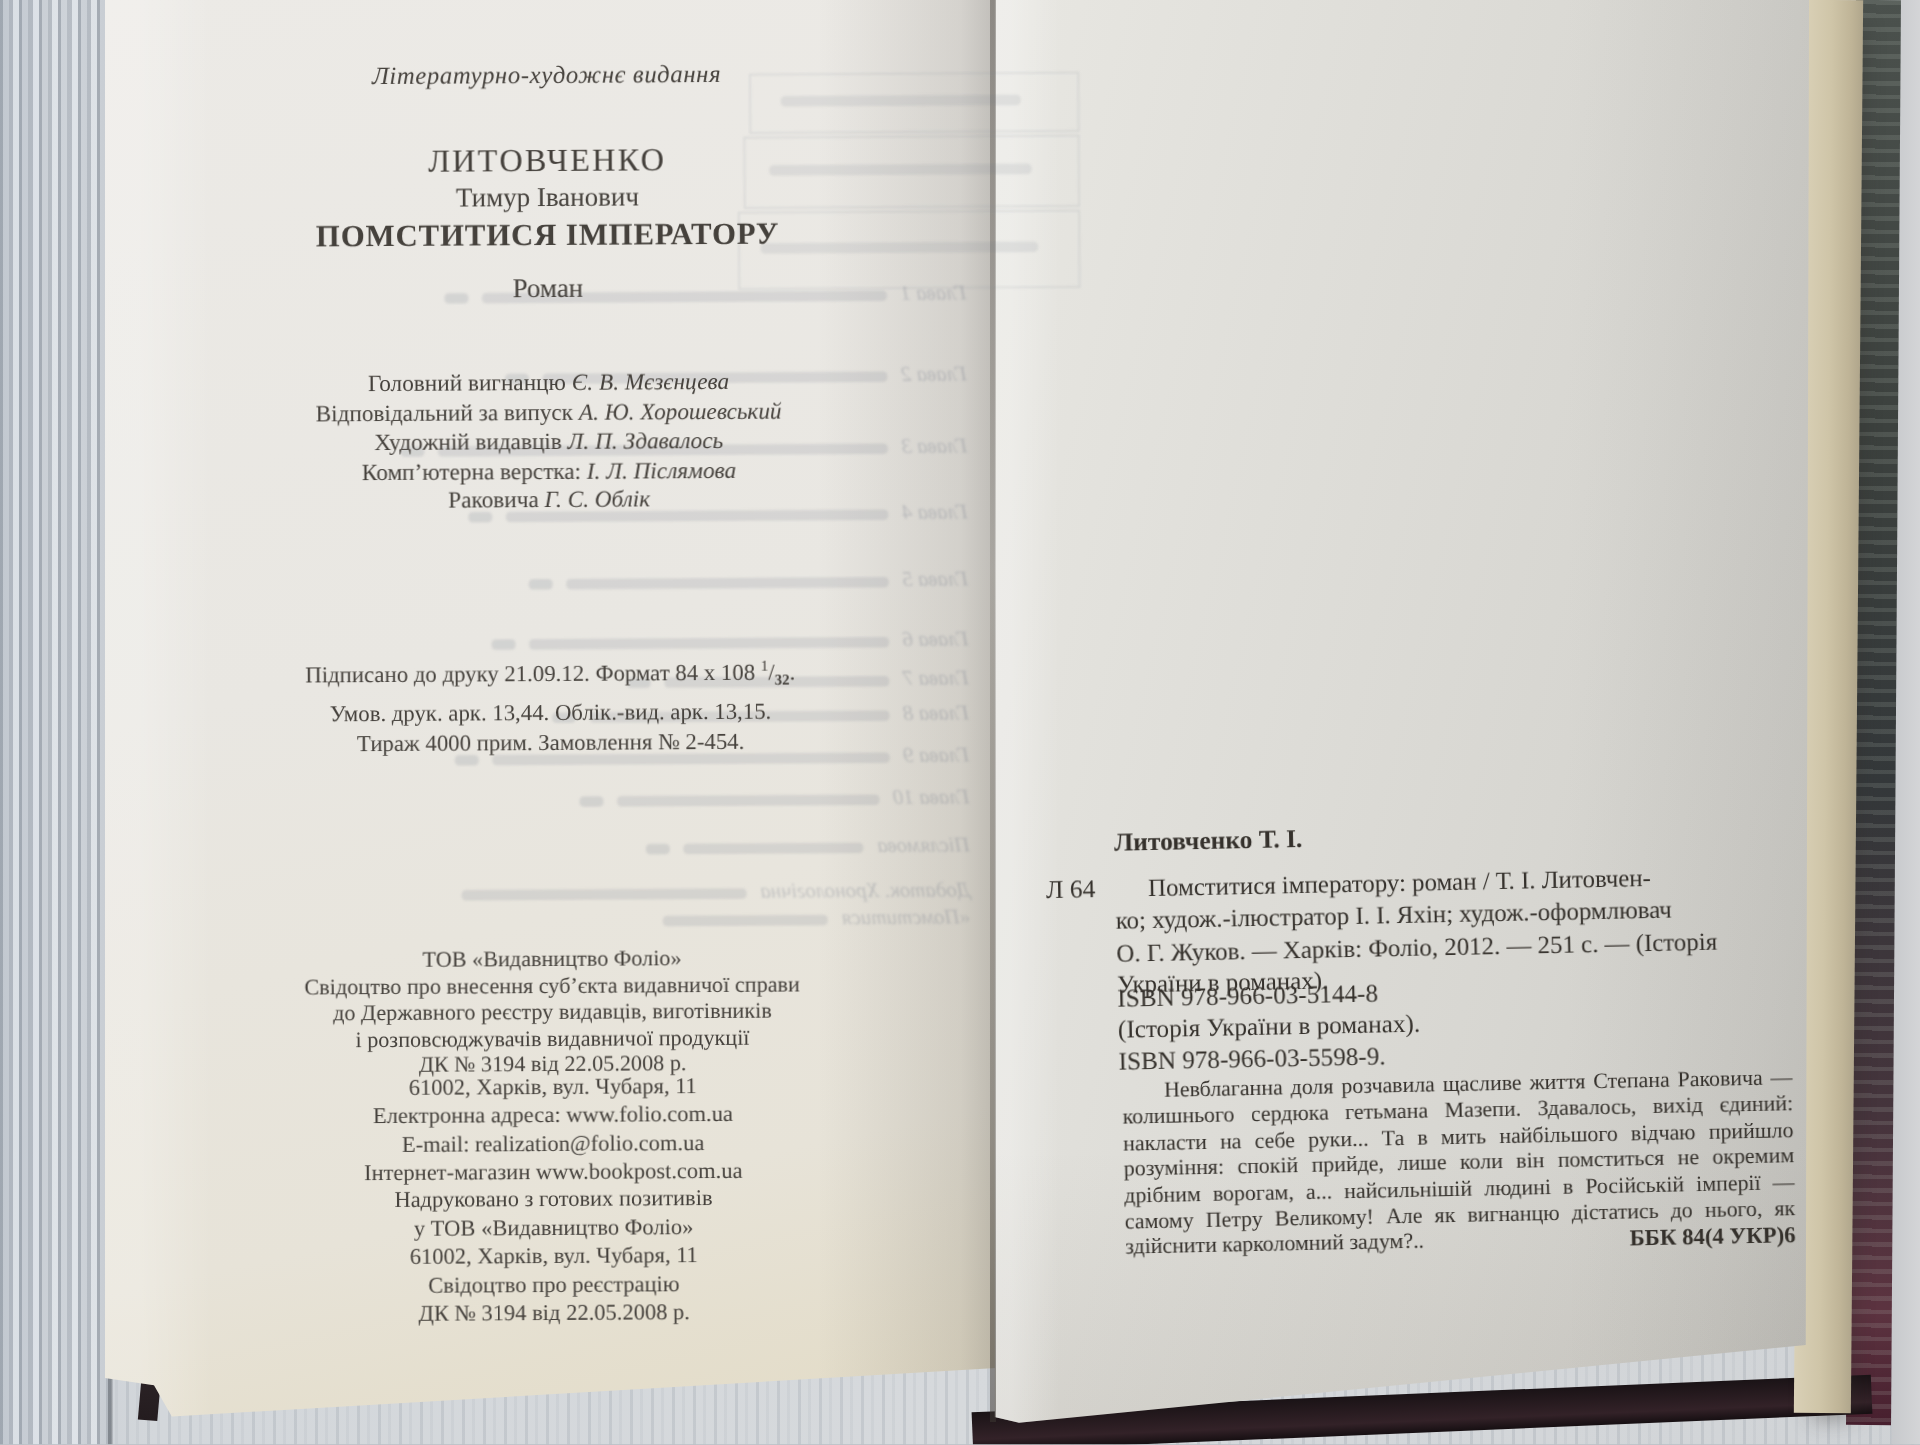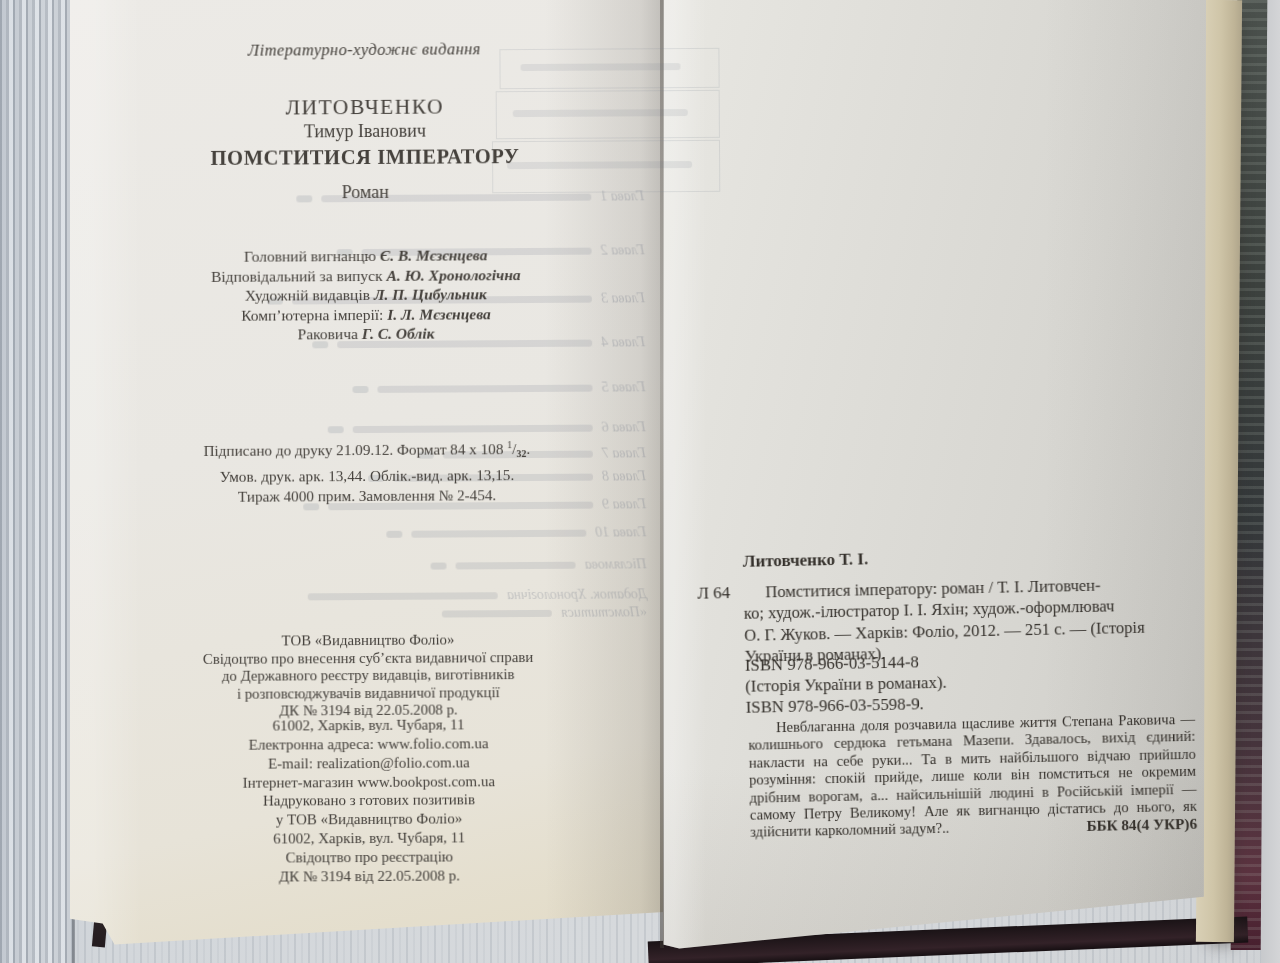--- a/index.html
+++ b/index.html
@@ -51,21 +51,21 @@
 
   
   .lp{position:absolute;left:74px;top:0;width:586px;height:950px;z-index:5;color:#45413c;transform:rotate(-.35deg);}
   .lp .c{position:absolute;left:0;width:100%;text-align:center;}
   .edition{font-style:italic;font-size:16.5px;letter-spacing:.4px;}
   .surname{font-size:21.5px;letter-spacing:1.5px;}
   .given{font-size:18px;}
   .booktitle{font-size:20.5px;font-weight:bold;letter-spacing:.6px;}
   .genre{font-size:18px;}
   .staff{font-size:15.5px;line-height:19.6px;}
-  .staff i{font-style:italic;font-weight:bold;}
+  .staff i{font-style:italic;}
   .small{font-size:15.2px;line-height:20.5px;}
   .smaller{font-size:14.8px;line-height:17.6px;}
   .contact{font-size:15px;line-height:19px;}
   sup.fr{font-size:10px;vertical-align:6px;}
   sub.fr{font-size:10px;vertical-align:-3px;font-weight:bold;}
 
   
   .st{position:absolute;left:0;top:0;width:100%;height:100%;z-index:-0;opacity:.55;filter:blur(.6px);}
   .lp .st{z-index:0;}
   .st-row{position:absolute;left:8px;right:14px;display:flex;align-items:center;gap:9px;transform:scaleX(-1);color:rgba(98,106,124,.5);font-size:14px;font-style:italic;}
@@ -182,23 +182,23 @@
     <div class="c edition" style="top:40px">Літературно-художнє видання</div>
 
     <div class="c surname" style="top:95px">ЛИТОВЧЕНКО</div>
     <div class="c given" style="top:121px">Тимур Іванович</div>
 
     <div class="c booktitle" style="top:146px">ПОМСТИТИСЯ ІМПЕРАТОРУ</div>
     <div class="c genre" style="top:182px">Роман</div>
 
     <div class="c staff" style="top:246px">
       <div><span>Головний вигнанцю</span> <i>Є. В. Мєзєнцева</i></div>
-      <div><span>Відповідальний за випуск</span> <i>А. Ю. Хронологічна</i></div>
-      <div><span>Художній видавців</span> <i>Л. П. Цибульник</i></div>
-      <div><span>Комп’ютерна імперії:</span> <i>І. Л. Мєзєнцева</i></div>
+      <div><span>Відповідальний за випуск</span> <i>А. Ю. Хорошевський</i></div>
+      <div><span>Художній видавців</span> <i>Л. П. Здавалось</i></div>
+      <div><span>Комп’ютерна верстка:</span> <i>І. Л. Післямова</i></div>
       <div><span>Раковича</span> <i>Г. С. Облік</i></div>
     </div>
 
     <div class="c small" style="top:436px">
       <div><span>Підписано до друку 21.09.12. Формат 84 х 108 </span><sup class="fr">1</sup><span>/</span><sub class="fr">32</sub><span>.</span></div>
       <div>Умов. друк. арк. 13,44. Облік.-вид. арк. 13,15.</div>
       <div>Тираж 4000 прим. Замовлення  № 2-454.</div>
     </div>
 
     <div class="c smaller" style="top:632px">

